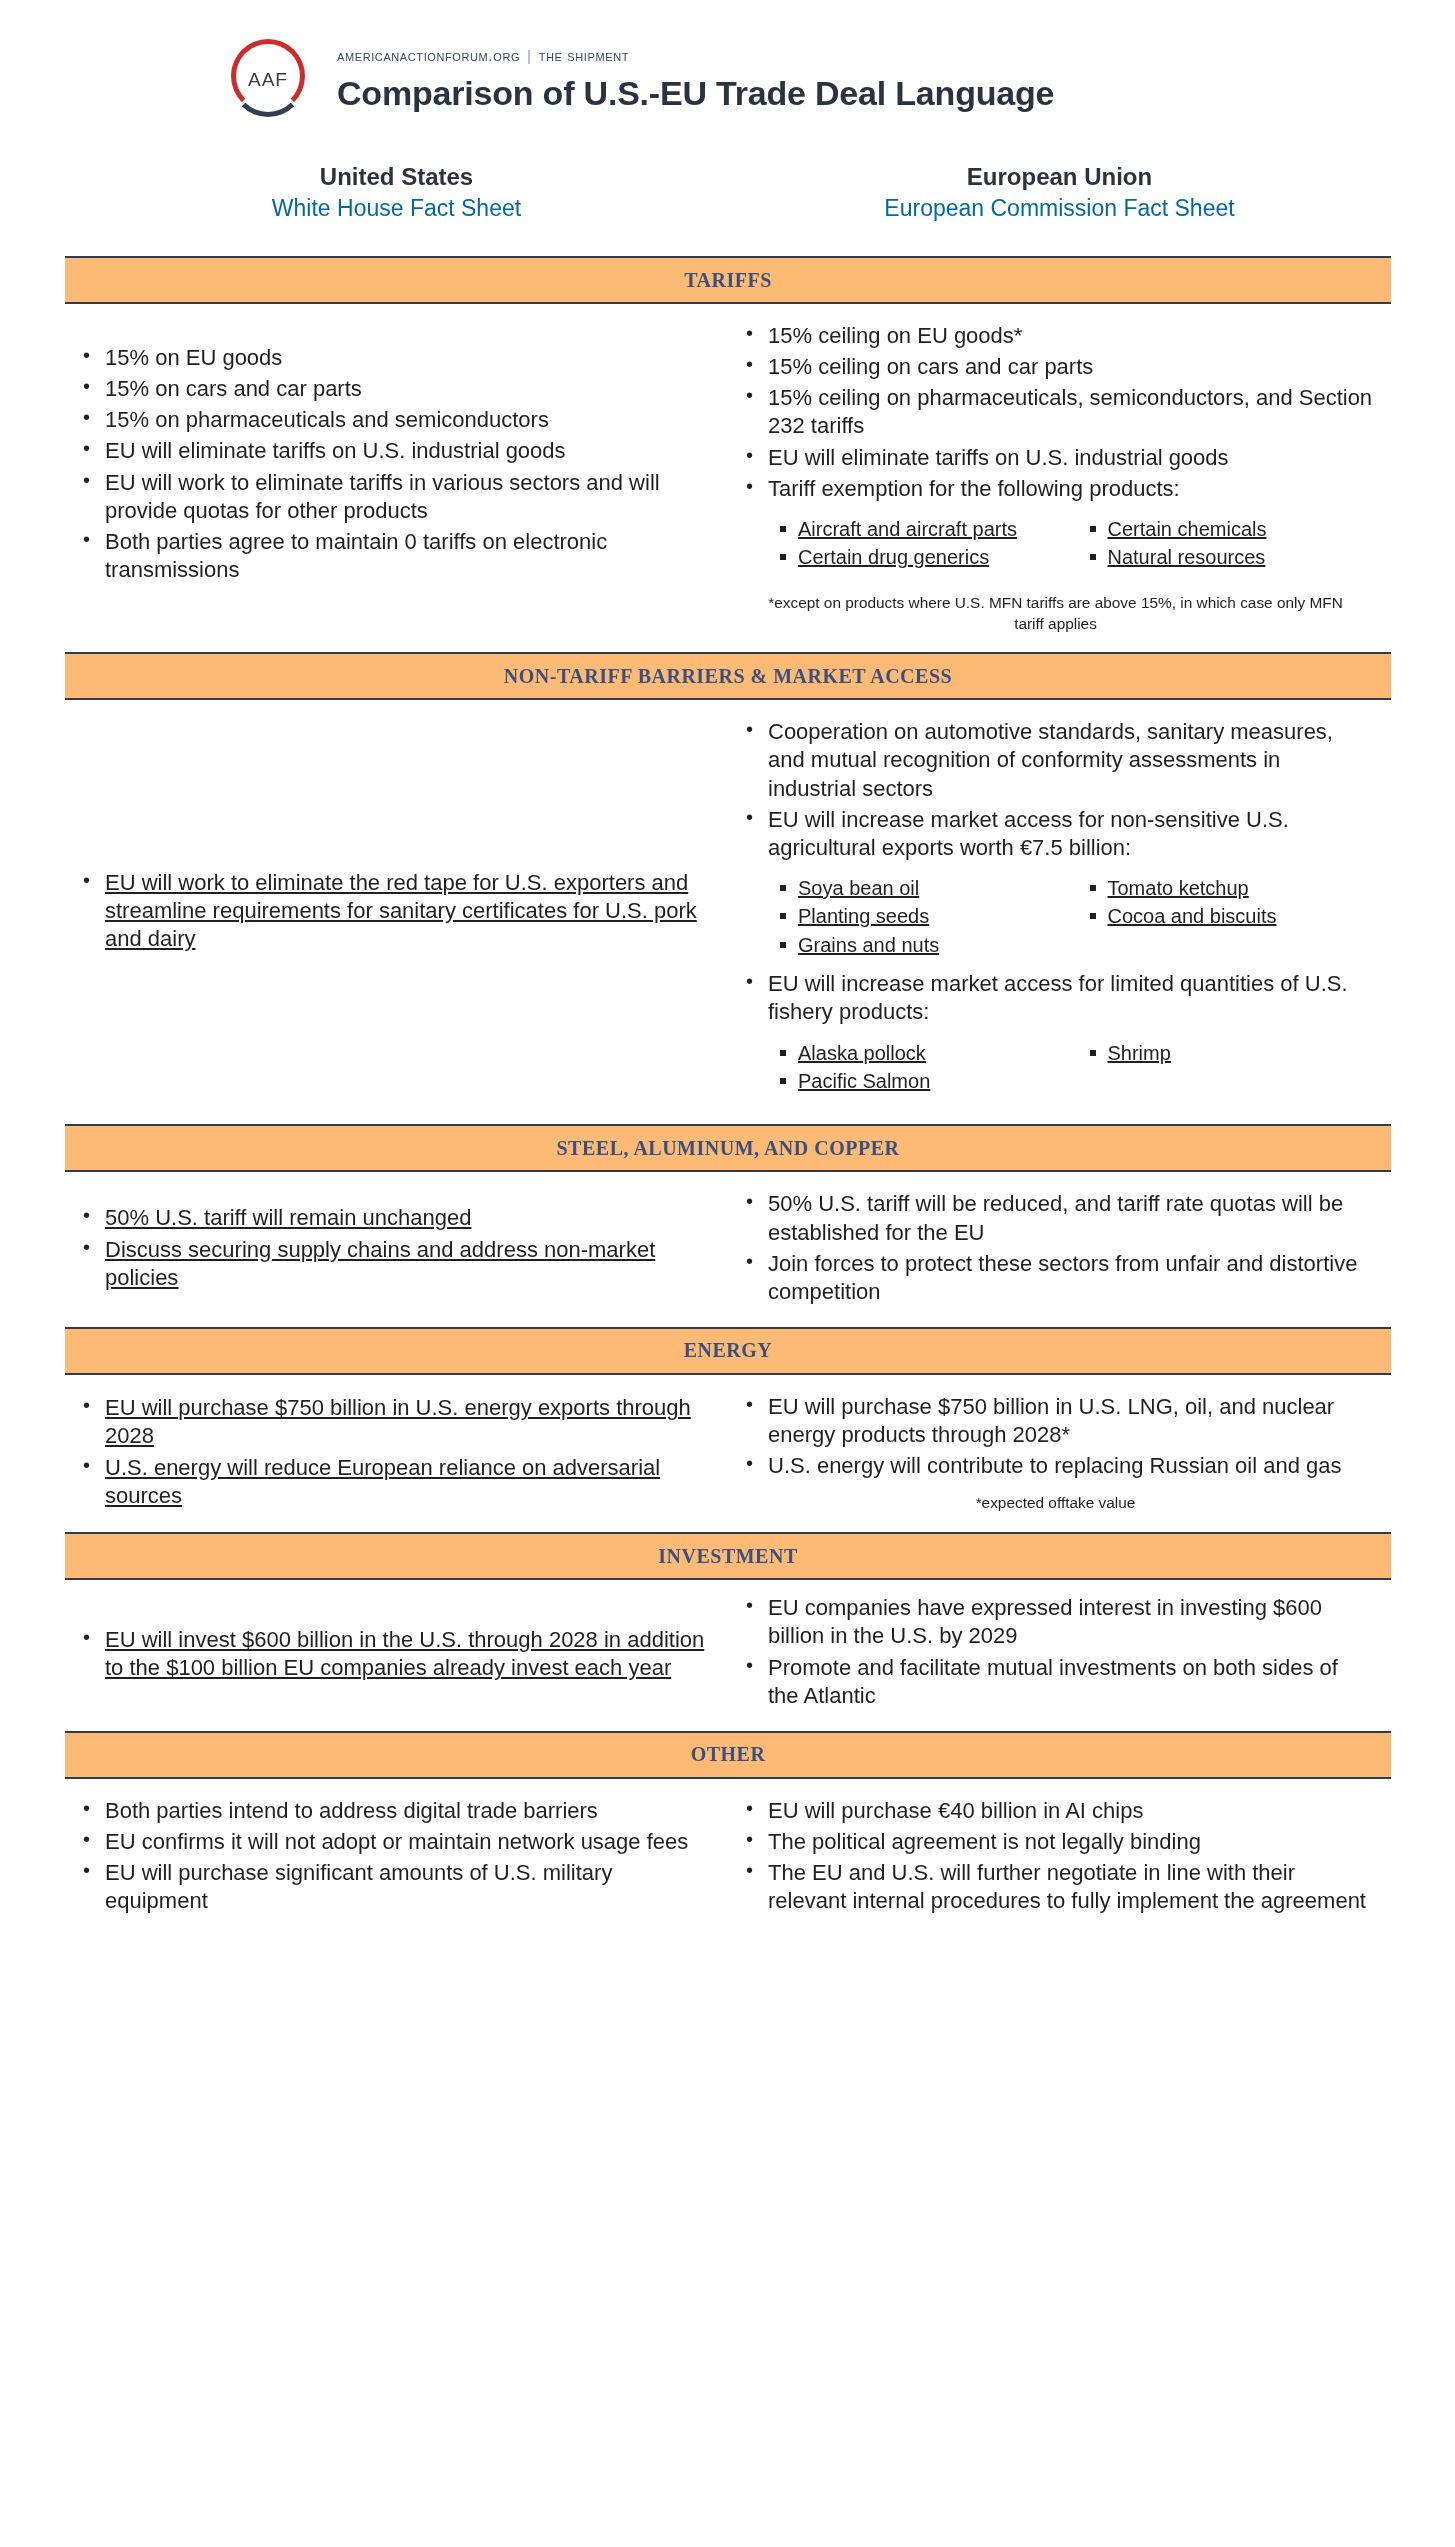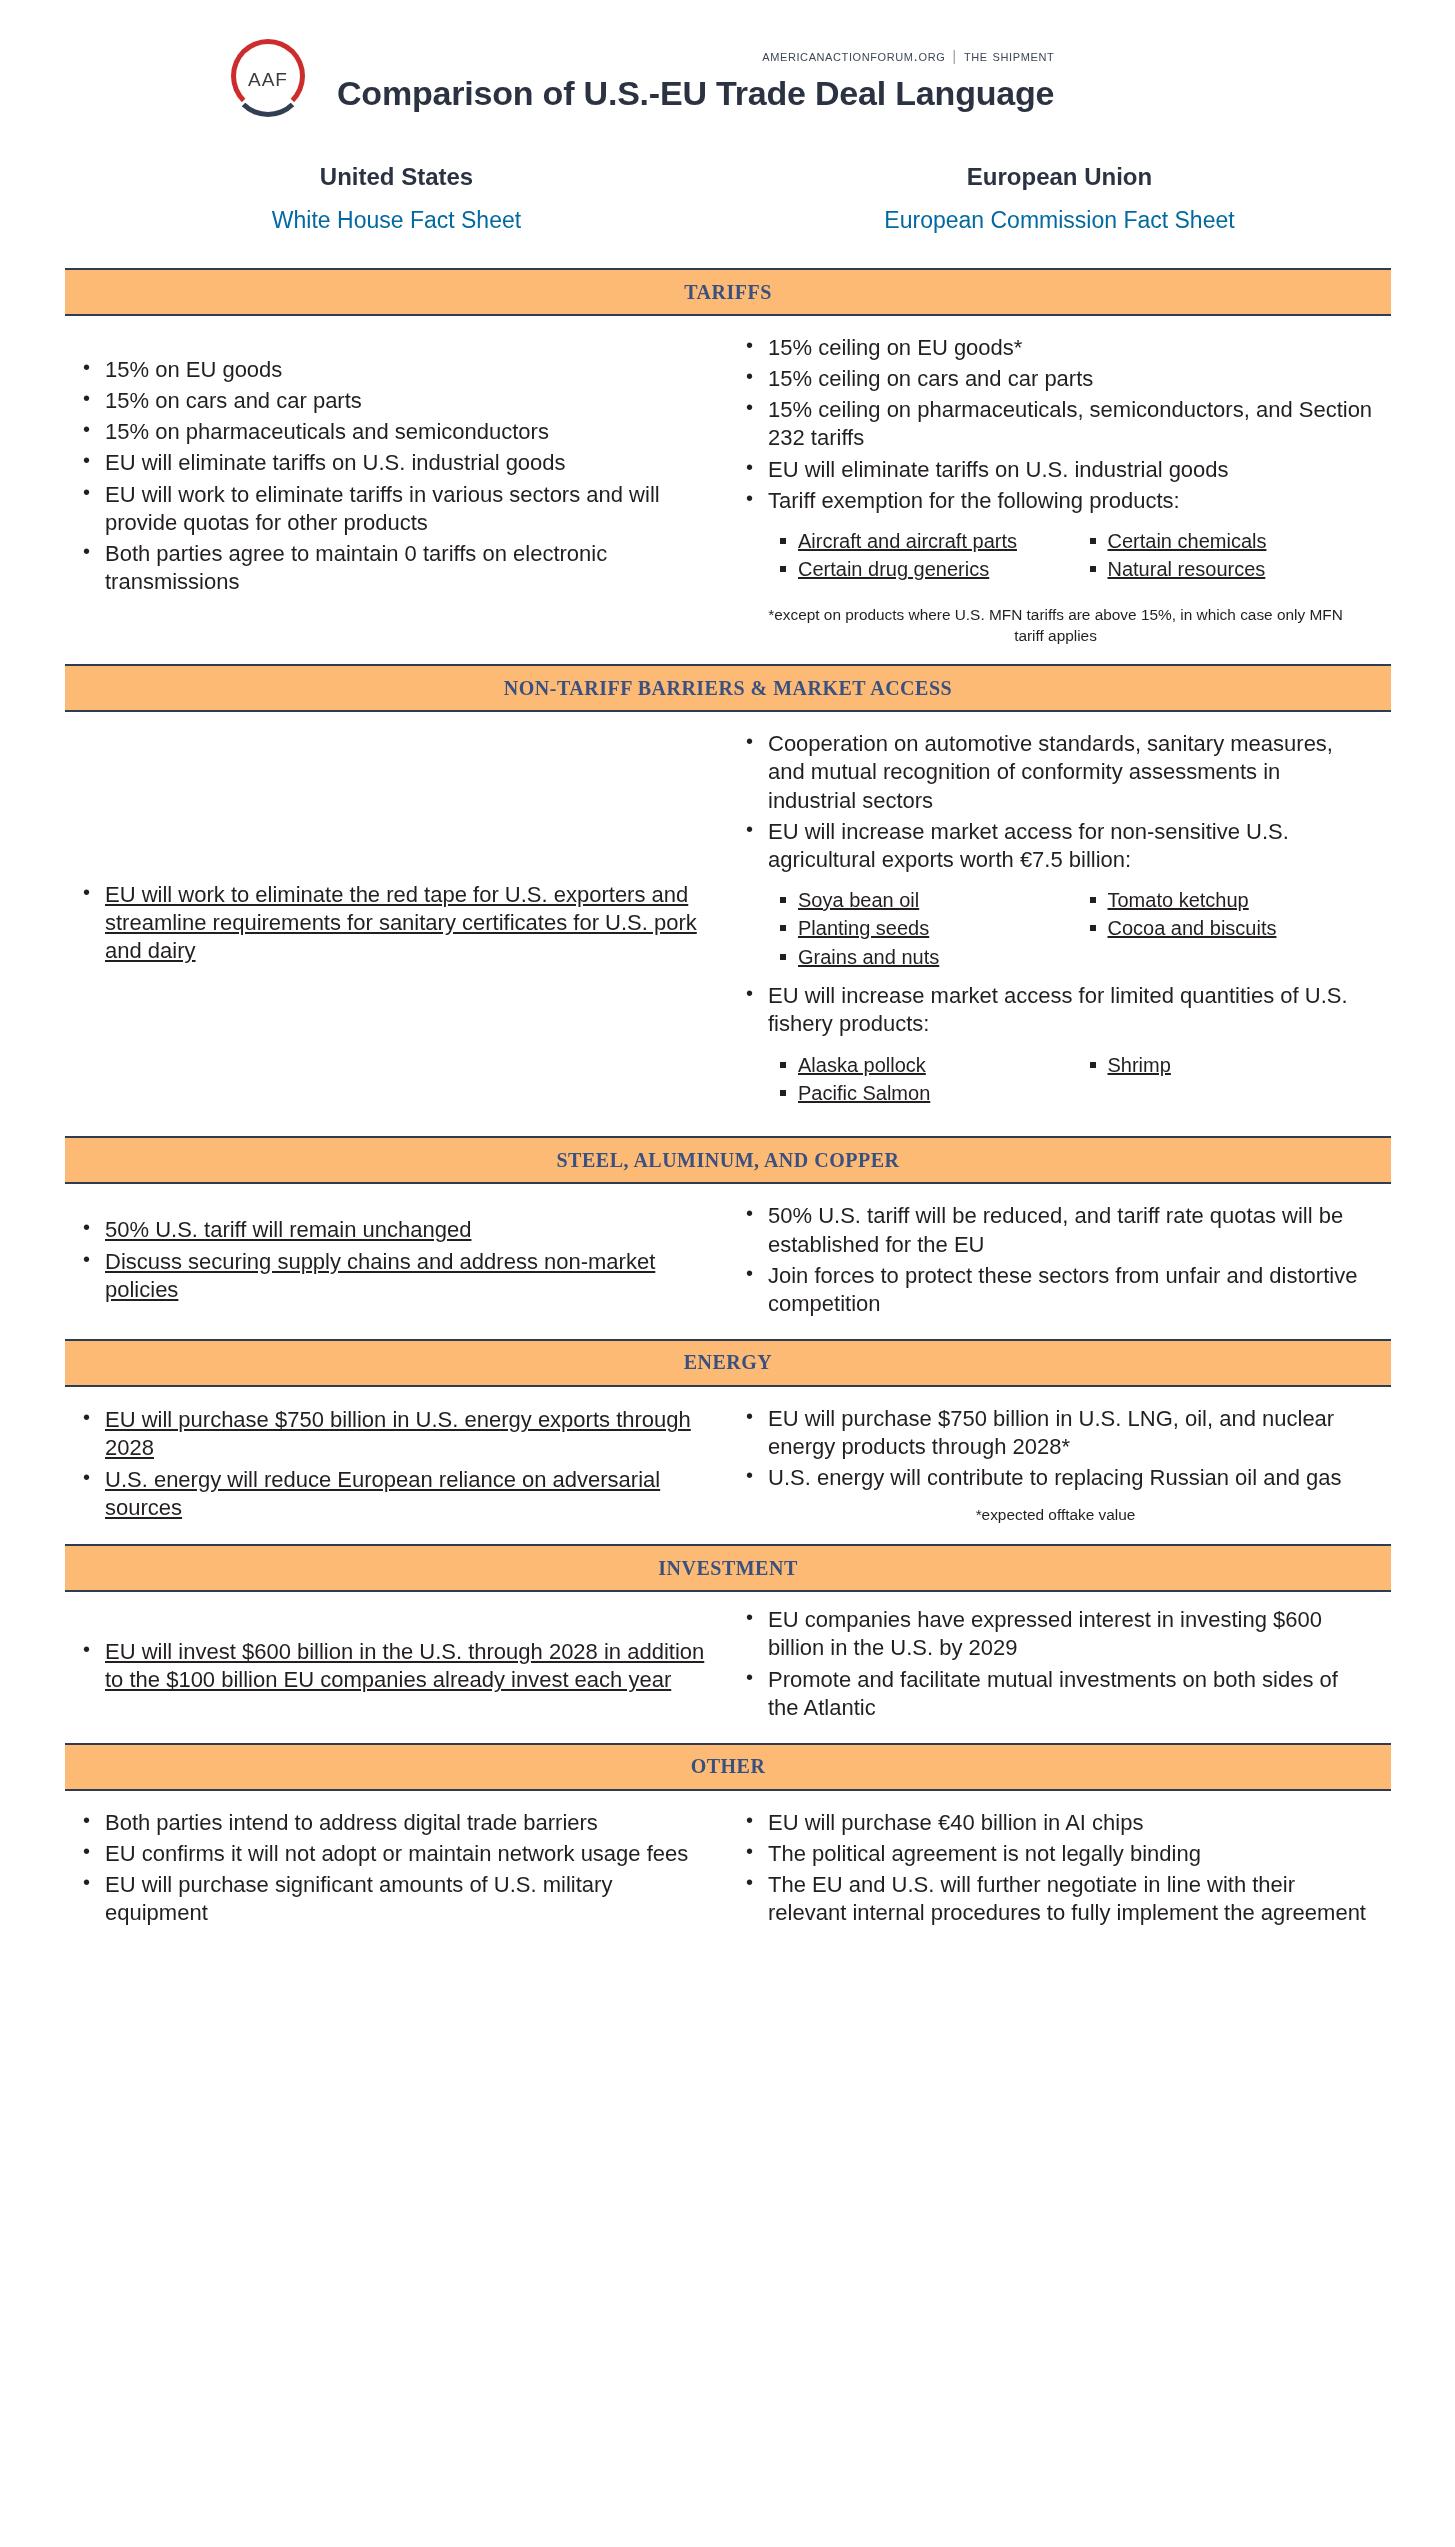--- a/index.html
+++ b/index.html
@@ -64,42 +64,41 @@
     font-weight: 400;
   }
   .masthead-text { display: flex; flex-direction: column; justify-content: center; }
   .kicker {
     font-size: 15.4px;
     letter-spacing: 0.6px;
     color: #3c4656;
     font-variant: small-caps;
     text-transform: lowercase;
     margin-bottom: 9px;
-    text-align: right;
   }
   .kicker .sep { margin: 0 7px; color: #9aa2ae; }
   .page-title {
     font-size: 34px;
     font-weight: bold;
     color: #2b3342;
     letter-spacing: -0.2px;
   }
 
   
   .col-heads {
     display: flex;
     margin-top: 52px;
     padding: 0 65px;
   }
   .col-head { width: 50%; text-align: center; }
   .col-head .country {
     font-size: 24px;
     font-weight: bold;
     color: #2b3342;
-    margin-bottom: 16px;
+    margin-bottom: 4px;
   }
   .col-head .source {
     font-size: 23px;
     color: #0369a1;
   }
 
   
   .sections { margin-top: 34px; }
   .section-band {
     margin: 0 65px;

